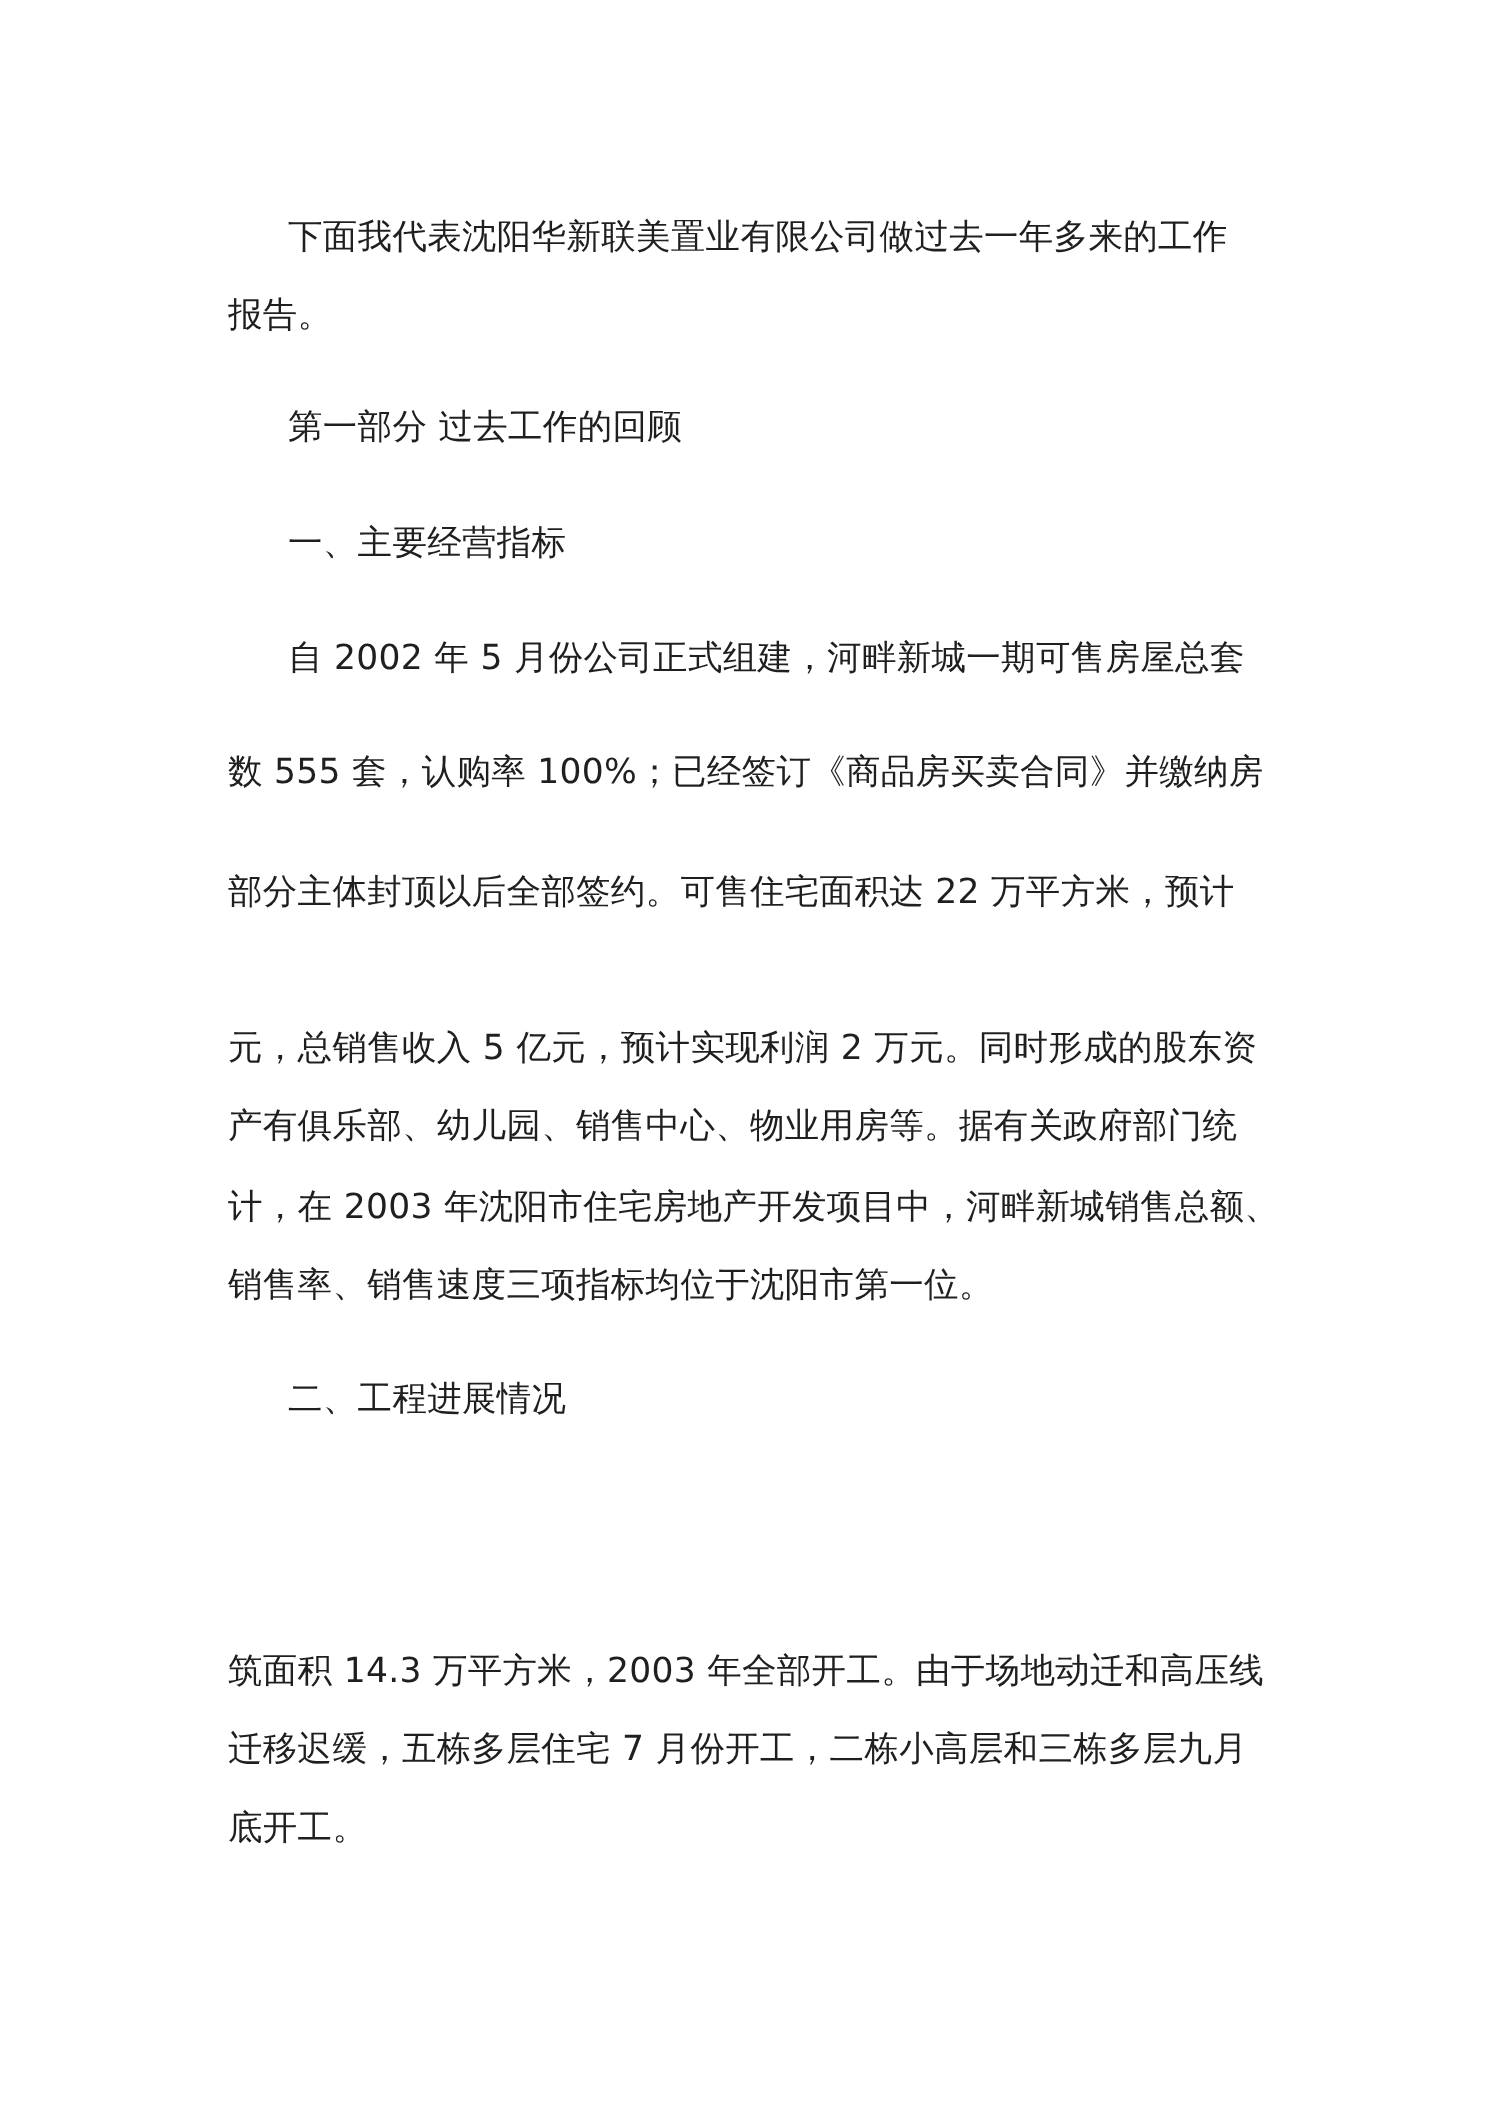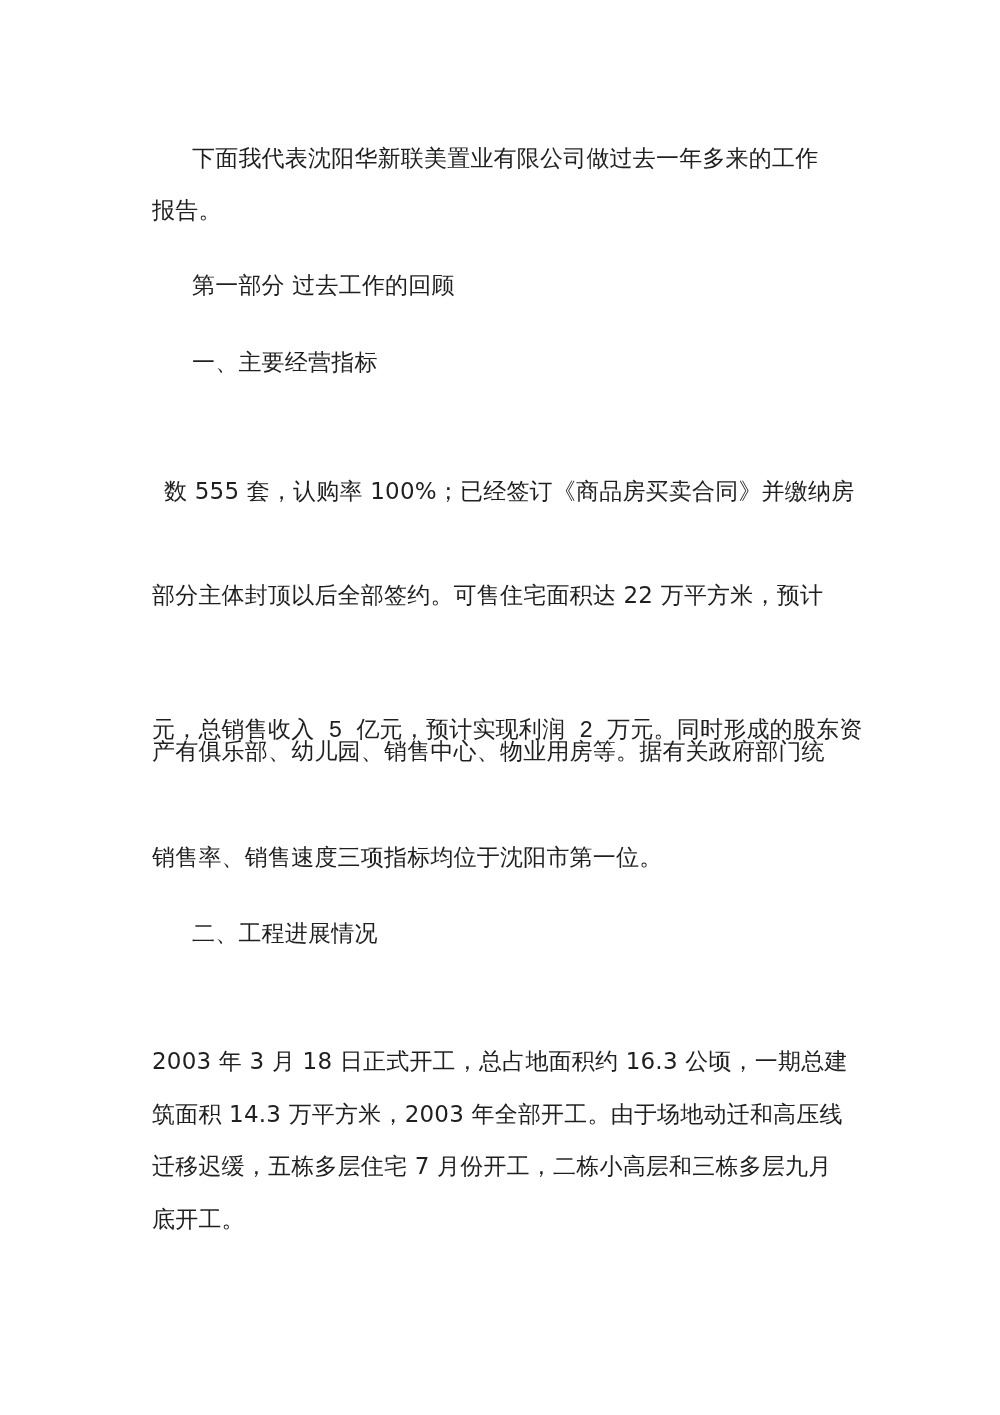--- a/index.html
+++ b/index.html
@@ -40,26 +40,27 @@
 
 <div class="page">
 
   <div class="line indent" style="top:143px;">下面我代表沈阳华新联美置业有限公司做过去一年多来的工作</div>
   <div class="line" style="top:195px;">报告。</div>
 
   <div class="line indent" style="top:270px;">第一部分  过去工作的回顾</div>
 
   <div class="line indent" style="top:347px;">一、主要经营指标</div>
 
-  <div class="line" style="top:476px;margin-left:12px;">数 555 套，认购率 100%；已经签订《商品房买卖合同》并缴纳房</div>
+  <div class="line indent" style="top:424px;">自 2002 年 5 月份公司正式组建，河畔新城一期可售房屋总套</div>
+  <div class="line" style="top:500px;">数 555 套，认购率 100%；已经签订《商品房买卖合同》并缴纳房</div>
   <div class="line" style="top:580px;">部分主体封顶以后全部签约。可售住宅面积达 22 万平方米，预计</div>
-  <div class="line" style="top:716px;font-family:Liberation Mono, monospace;">元，总销售收入 5 亿元，预计实现利润 2 万元。同时形成的股东资</div>
+  <div class="line" style="top:684px;">元，总销售收入 5 亿元，预计实现利润 2 万元。同时形成的股东资</div>
   <div class="line" style="top:736px;">产有俱乐部、幼儿园、销售中心、物业用房等。据有关政府部门统</div>
+  <div class="line" style="top:790px;">计，在 2003 年沈阳市住宅房地产开发项目中，河畔新城销售总额、</div>
   <div class="line" style="top:842px;">销售率、销售速度三项指标均位于沈阳市第一位。</div>
 
   <div class="line indent" style="top:918px;text-align:center;">二、工程进展情况</div>
 
-  <div class="line" style="top:1046px;">2003 年 3 月 18 日正式开工，总占地面积约 16.3 公顷，一期总建</div>
   <div class="line" style="top:1099px;">筑面积 14.3 万平方米，2003 年全部开工。由于场地动迁和高压线</div>
   <div class="line" style="top:1151px;">迁移迟缓，五栋多层住宅 7 月份开工，二栋小高层和三栋多层九月</div>
   <div class="line" style="top:1204px;text-align:right;">底开工。</div>
 
 </div>
 
 </body></html>

